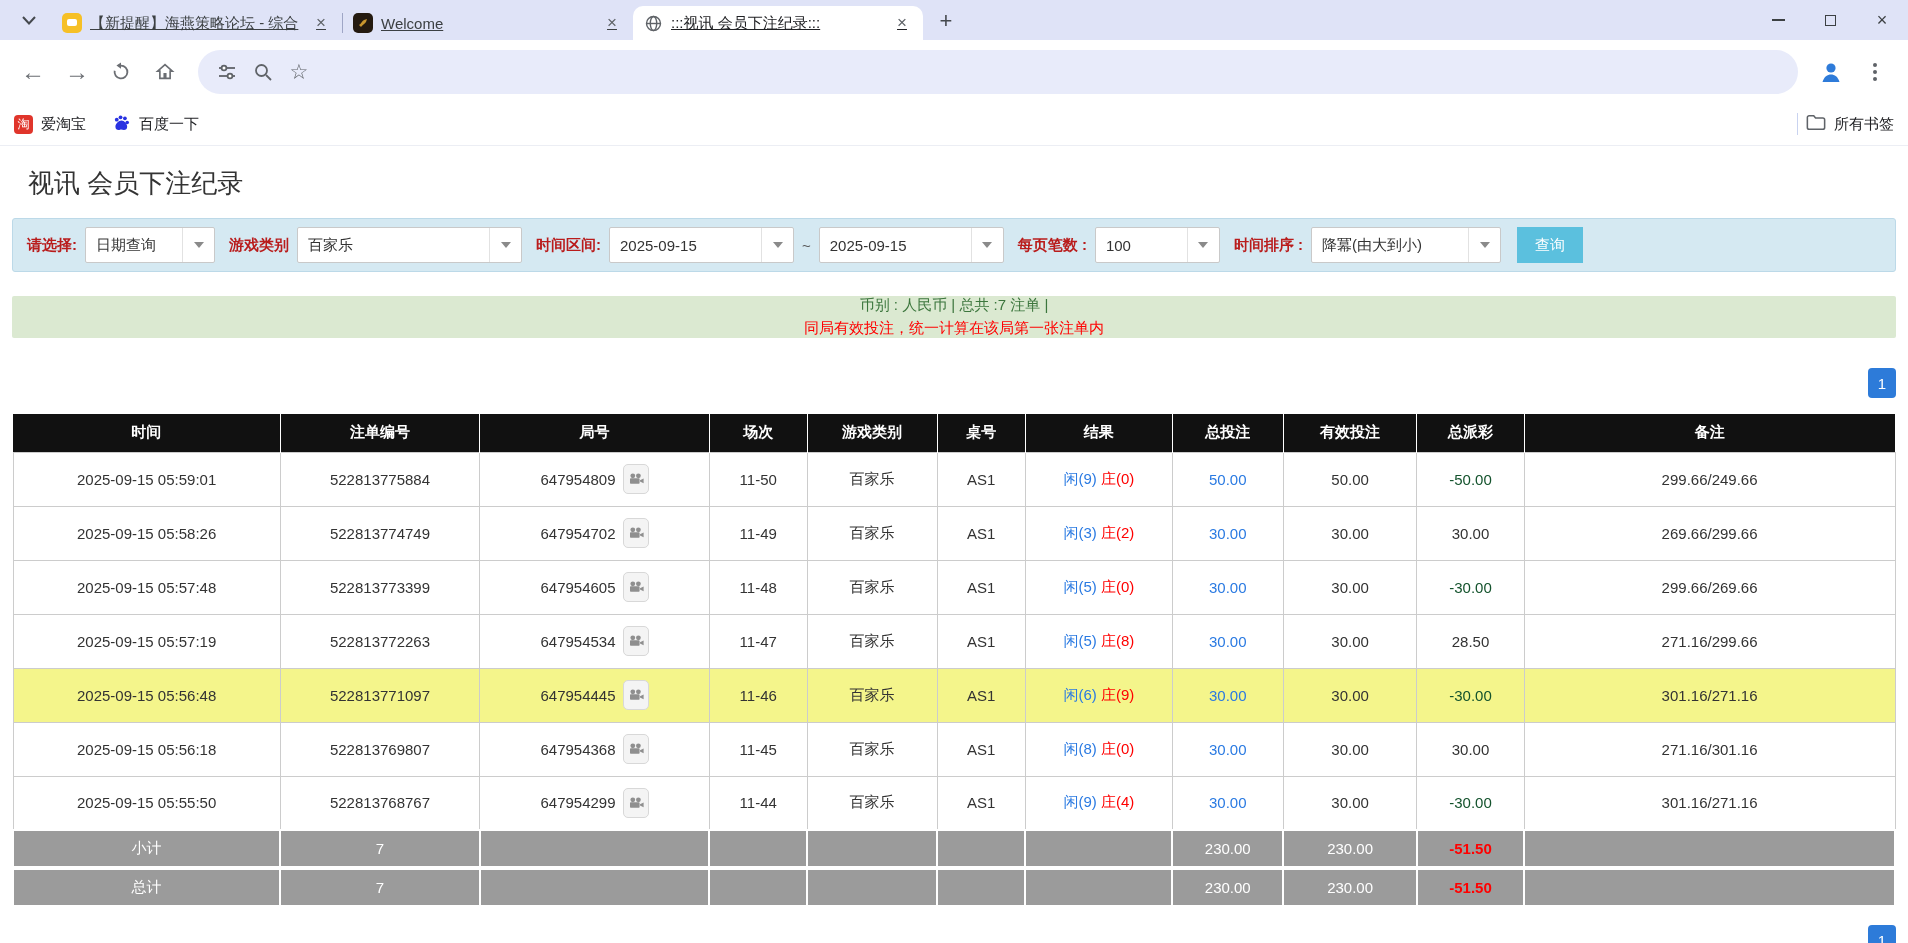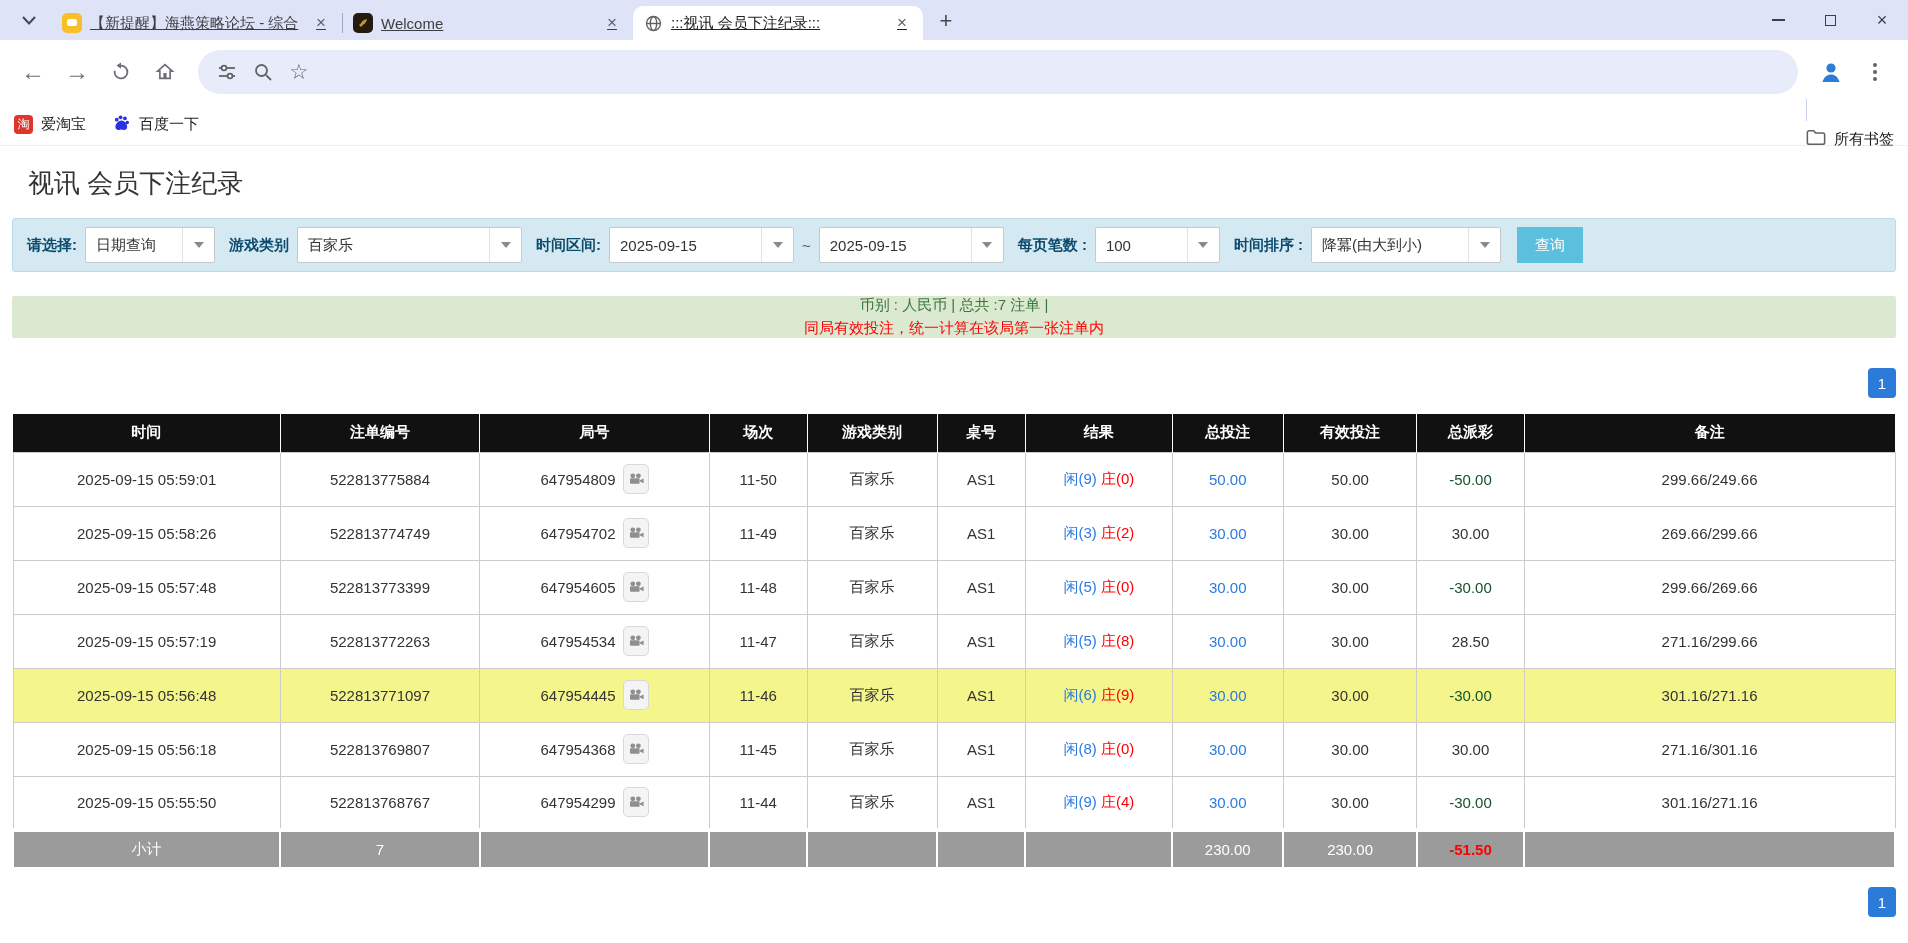--- a/index.html
+++ b/index.html
@@ -28,29 +28,29 @@
   .nav-icon { width:38px; height:38px; display:flex; align-items:center; justify-content:center; font-size:24px; color:#6b6e73; border-radius:50%; }
   .omnibox { flex:1; height:44px; background:#e8ebfa; border-radius:22px; display:flex; align-items:center; padding:0 16px; margin:0 8px; gap:10px; }
   .url-text { flex:1; font-size:18px; color:#202124; white-space:nowrap; overflow:hidden; }
   .omni-icon { width:26px; height:26px; display:flex; align-items:center; justify-content:center; color:#5f6368; font-size:21px; flex:none; }
   .dots { display:flex; flex-direction:column; gap:3px; align-items:center; width:34px; }
   .dots i { width:4px; height:4px; border-radius:50%; background:#5f6368; }
 
   .bookmarks { height:43px; background:#fff; display:flex; align-items:center; padding:0 14px; gap:26px; font-size:15px; color:#202124; border-bottom:1px solid #eceef4; }
   .bm { display:flex; align-items:center; gap:8px; cursor:pointer; }
   .bm-ico.tao { width:19px; height:19px; background:#e0352b; color:#fff; border-radius:4px; font-size:12px; display:flex; align-items:center; justify-content:center; }
-  .bm-right { margin-left:auto; display:flex; align-items:flex-start; gap:8px;flex-direction:column; }
+  .bm-right { margin-left:auto; display:flex; align-items:center; gap:8px; }
   .bm-sep { width:1px; height:22px; background:#c9d3f0; }
 
   
   .page { background:#fff; }
   .page-title { font-size:26px; color:#333; font-weight:500; margin:20px 0 0 28px; }
 
   .filter-bar { margin:17px 12px 0 12px; height:54px; background:#d5e9f2; border:1px solid #bcd9e8; border-radius:3px; display:flex; align-items:center; padding:0 14px; gap:8px; }
-  .f-label { font-size:15px; font-weight:bold; color:#0c4a6e; white-space:nowrap; margin-left:6px; }
+  .f-label { font-size:15px; font-weight:bold; color:#b91c1c; white-space:nowrap; margin-left:6px; }
   .select { height:36px; background:#fff; border:1px solid #c9c9c9; border-radius:2px; display:flex; align-items:center; }
   .select-value { flex:1; padding:0 10px; font-size:15px; color:#333; white-space:nowrap; overflow:hidden; }
   .select-caretbox { width:32px; height:100%; border-left:1px solid #e2e2e2; display:flex; align-items:center; justify-content:center; flex:none; }
   .caret { width:0; height:0; border-left:5px solid transparent; border-right:5px solid transparent; border-top:6px solid #8a8a8a; }
   .tilde { font-size:15px; color:#555; }
   .search-btn { height:36px; padding:0 18px; background:#5bc0de; color:#fff; font-size:15px; border:none; border-radius:0; margin-left:8px; cursor:pointer; }
 
   .info-bar { margin:24px 12px 0 12px; height:42px; background:#dbe9d1; border-radius:2px; display:flex; align-items:center; justify-content:space-between; padding:0 14px; font-size:15px;flex-direction:column; }
   .info-left { color:#3c763d; }
   .info-right { color:#f00; }
@@ -433,20 +433,33 @@
           <td></td>
           <td></td>
           <td></td>
           <td></td>
           <td></td>
           <td>230.00</td>
           <td>230.00</td>
           <td><span class="neg">-51.50</span></td>
           <td></td>
         </tr>
+        <tr>
+          <td>总计</td>
+          <td>7</td>
+          <td></td>
+          <td></td>
+          <td></td>
+          <td></td>
+          <td></td>
+          <td>230.00</td>
+          <td>230.00</td>
+          <td><span class="neg">-51.50</span></td>
+          <td></td>
+        </tr>
       </tfoot>
   </table>
 
   <div class="pagi-row" style="margin-top:18px">
     <div class="pagi">1</div>
   </div>
 
 </div>
 
 </body></html>

